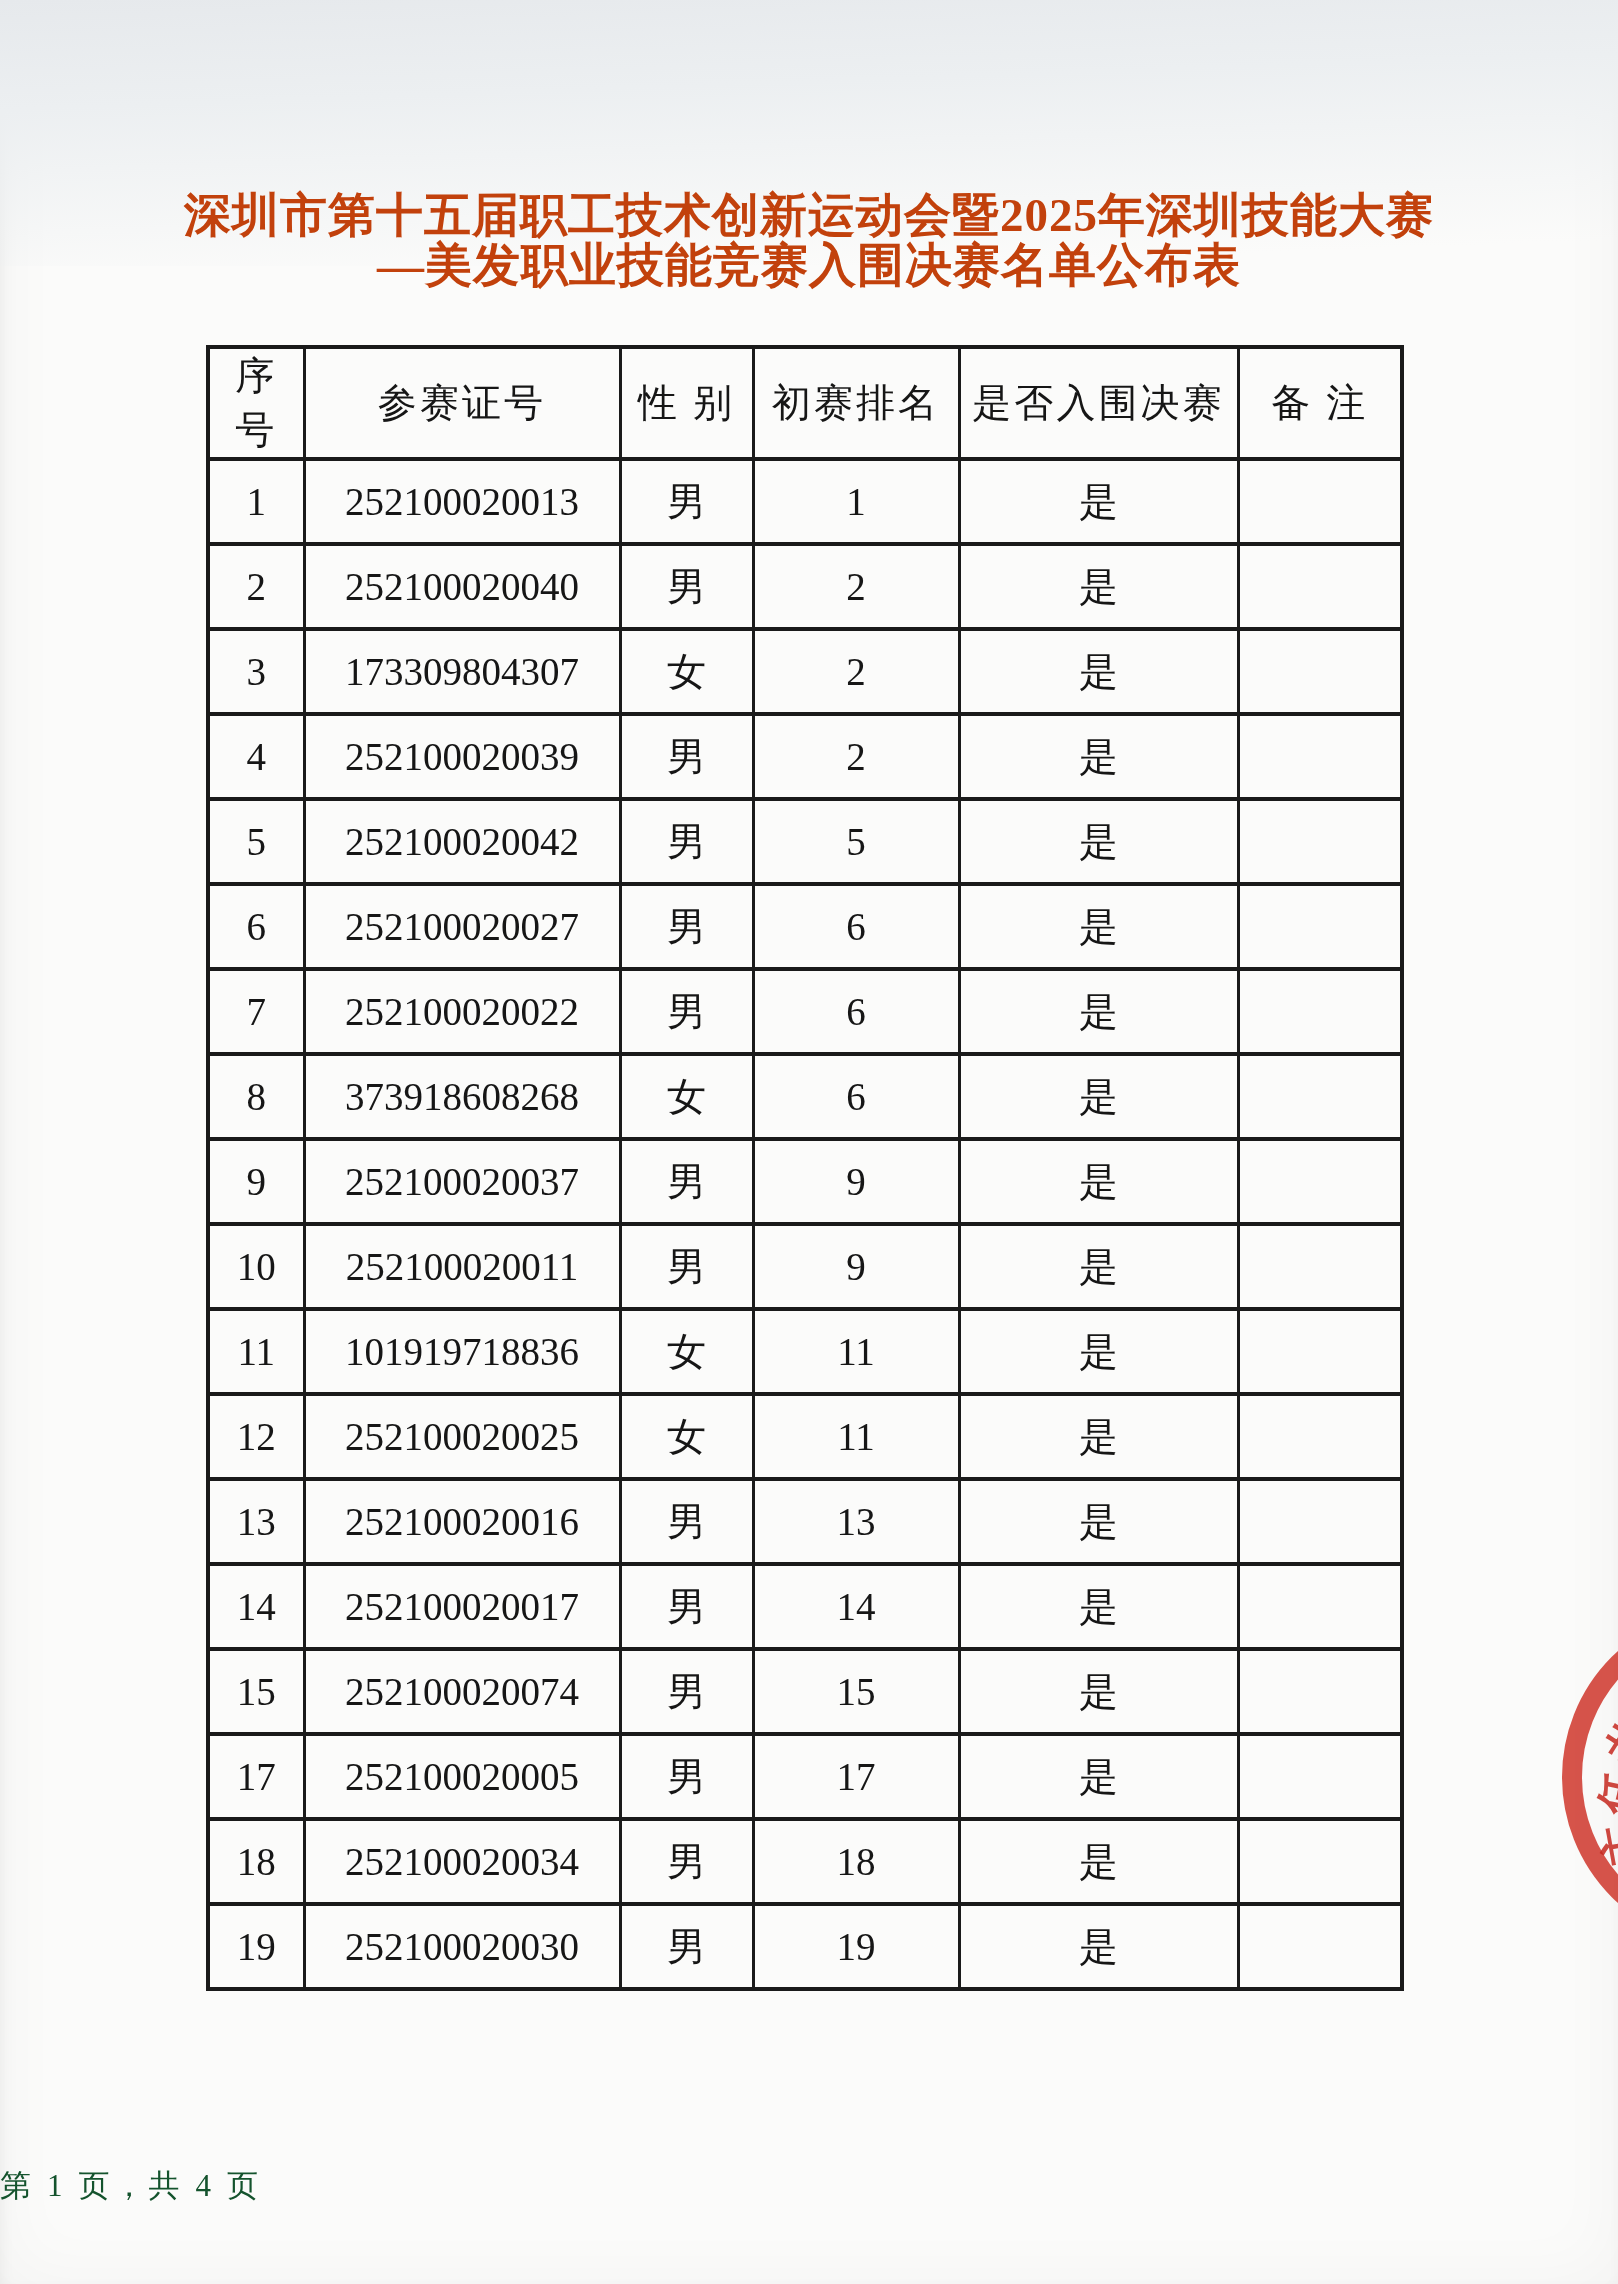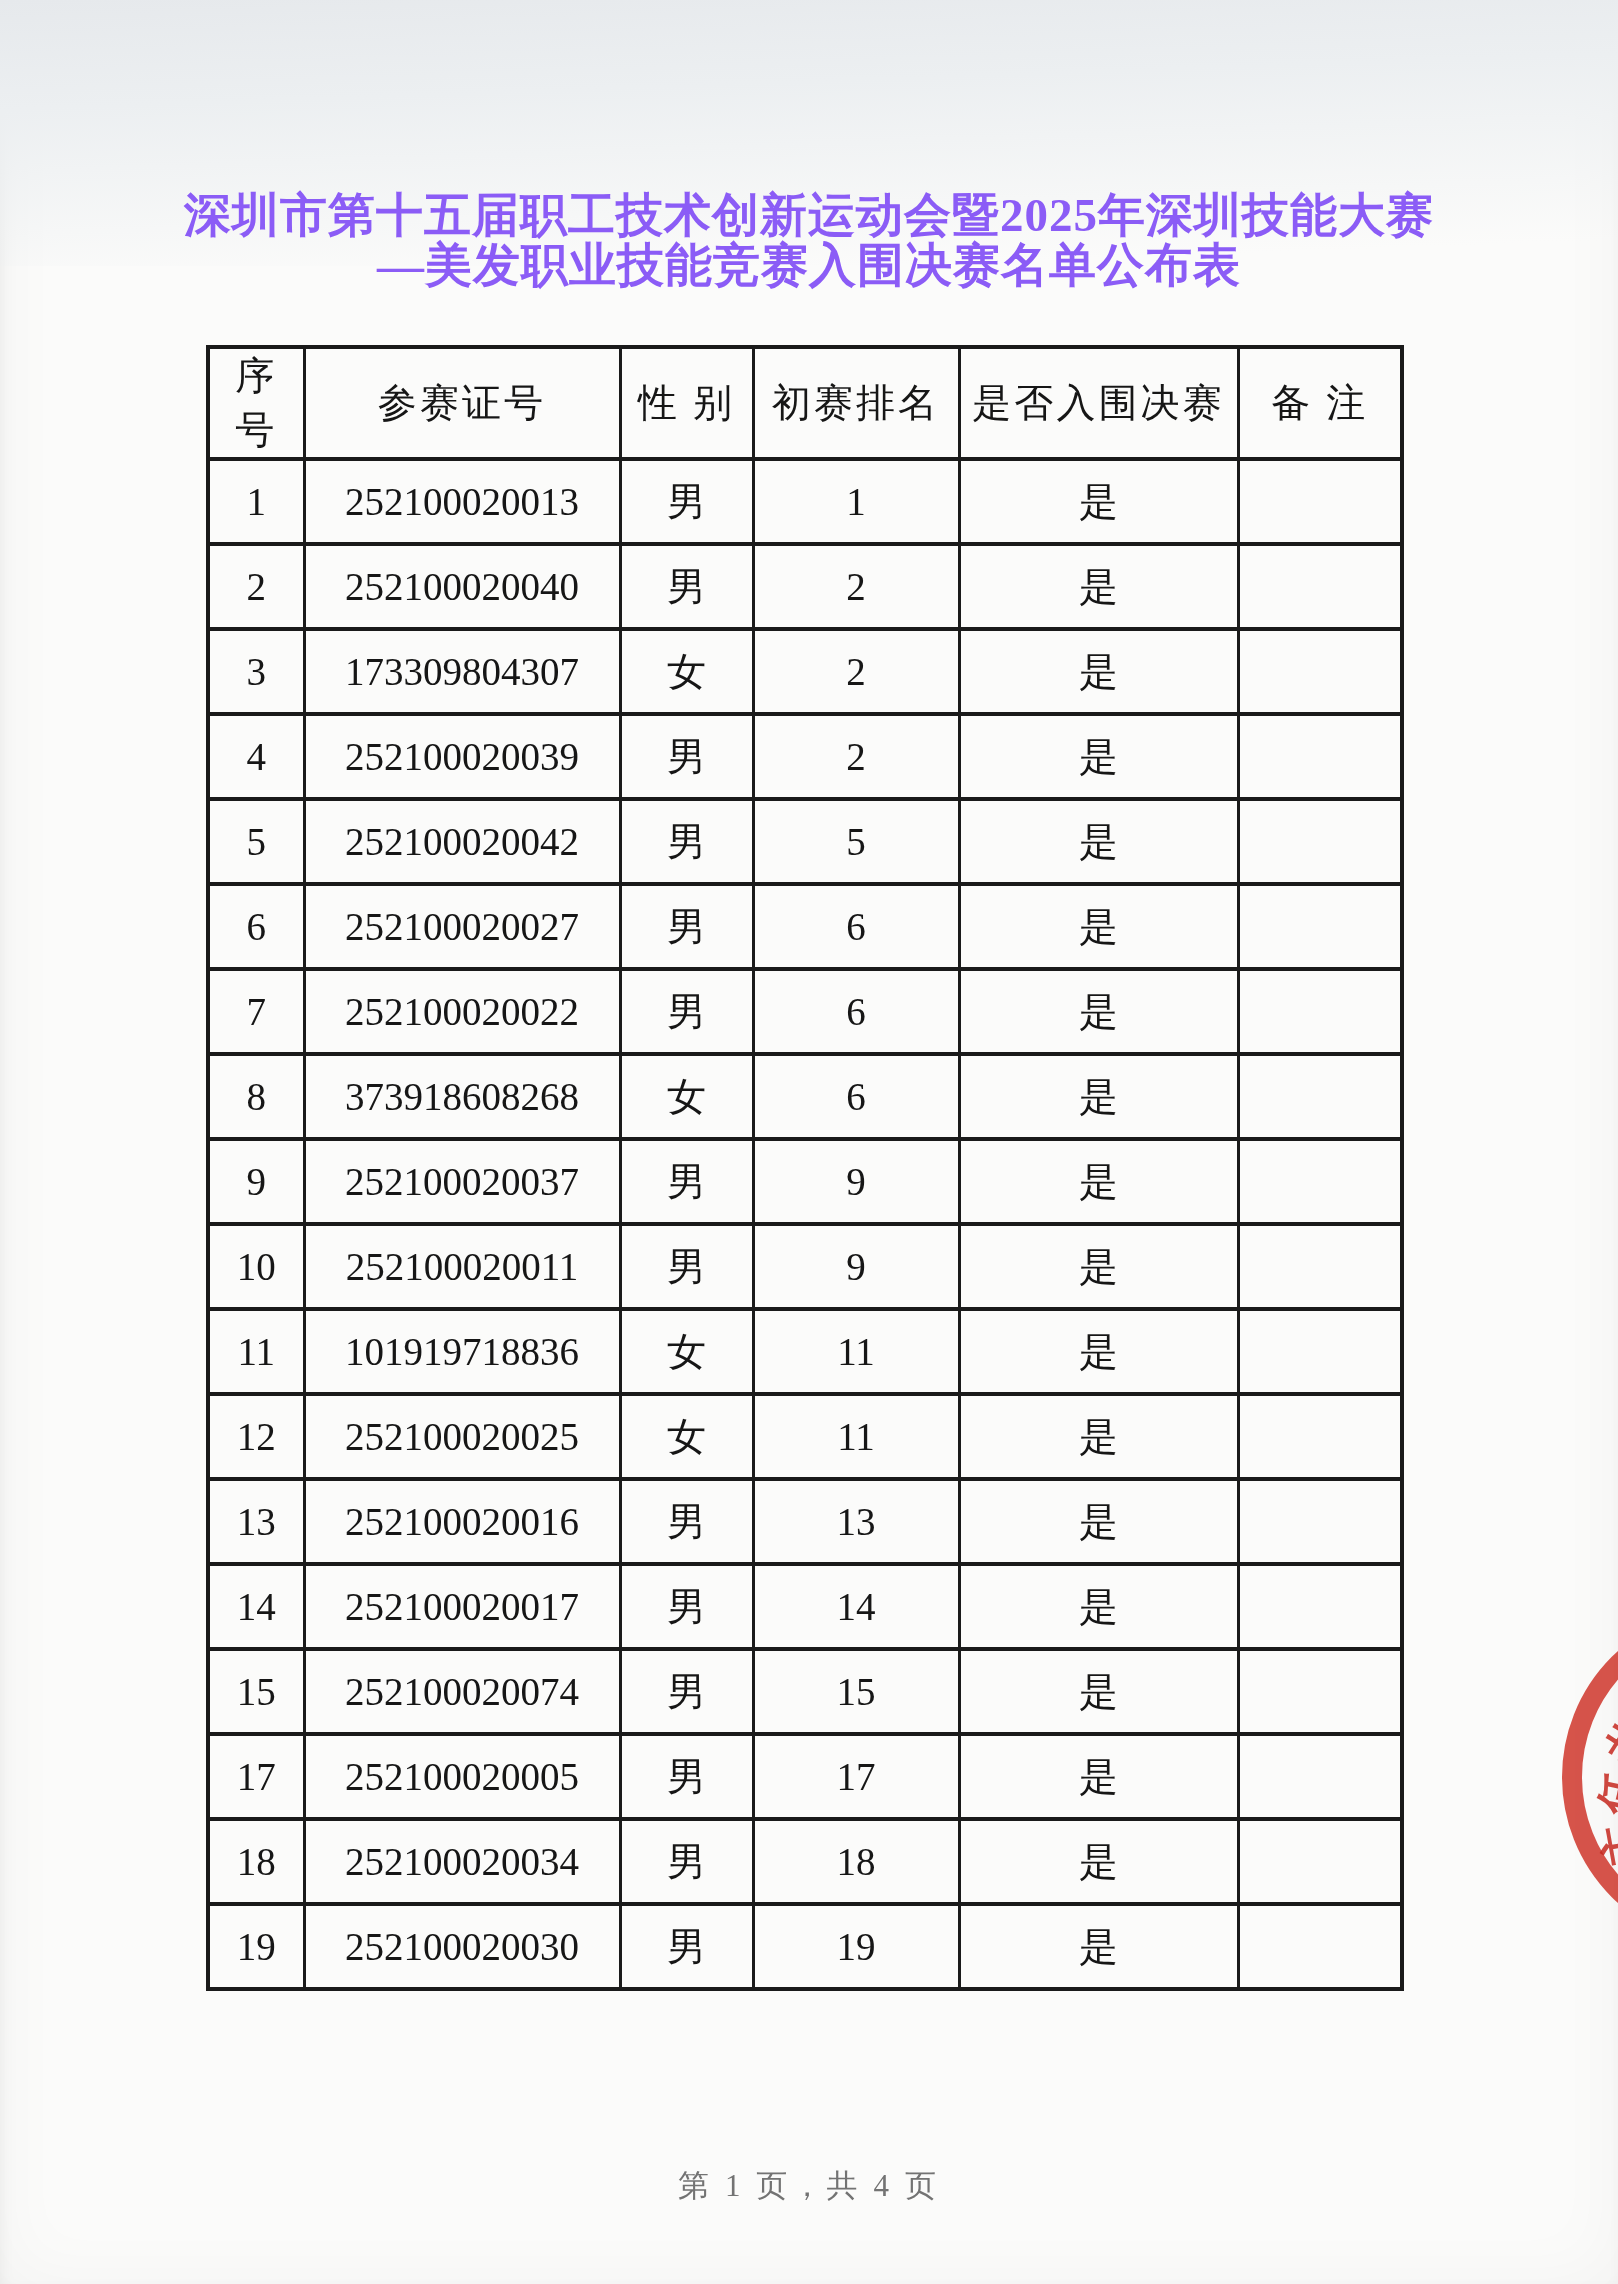--- a/index.html
+++ b/index.html
@@ -24,21 +24,21 @@
     background: linear-gradient(178deg, #e6e9ec 0%, #ecefF1 34%, rgba(251,251,250,0) 92%);
     pointer-events: none;
   }
   .title {
     position: absolute; left: 0; top: 190px;
     width: 100%;
     text-align: center;
     font-weight: bold;
     font-size: 47px;
     line-height: 1.07;
-    color: #8b5cf6;
+    color: #c2410c;
     letter-spacing: 1px;
   }
   table.results {
     position: absolute;
     left: 206px; top: 345px;
     width: 1194px;
     border-collapse: collapse;
     table-layout: fixed;
   }
   table.results { border: 4.6px solid #1a1a1a; }
@@ -59,24 +59,23 @@
   .results th { font-weight: normal; letter-spacing: 3.1px; }
   .col-0 { width: 96px; }
   .col-1 { width: 316px; }
   .col-2 { width: 133px; }
   .col-3 { width: 206px; }
   .col-4 { width: 279px; }
   .col-5 { width: 164px; }
   .footer {
     position: absolute; left: 0; top: 2165px;
     width: 100%;
-    text-align: center;
     font-size: 31px;
     letter-spacing: 4.1px;
-    color: #737373;
+    color: #14532d;
   }
   
   .stamp {
     position: absolute;
     left: 1562px; top: 1607px;
     width: 340px; height: 340px;
     border: 20.5px solid rgba(205, 46, 35, 0.82);
     border-radius: 50%;
     box-sizing: border-box;
     pointer-events: none;

